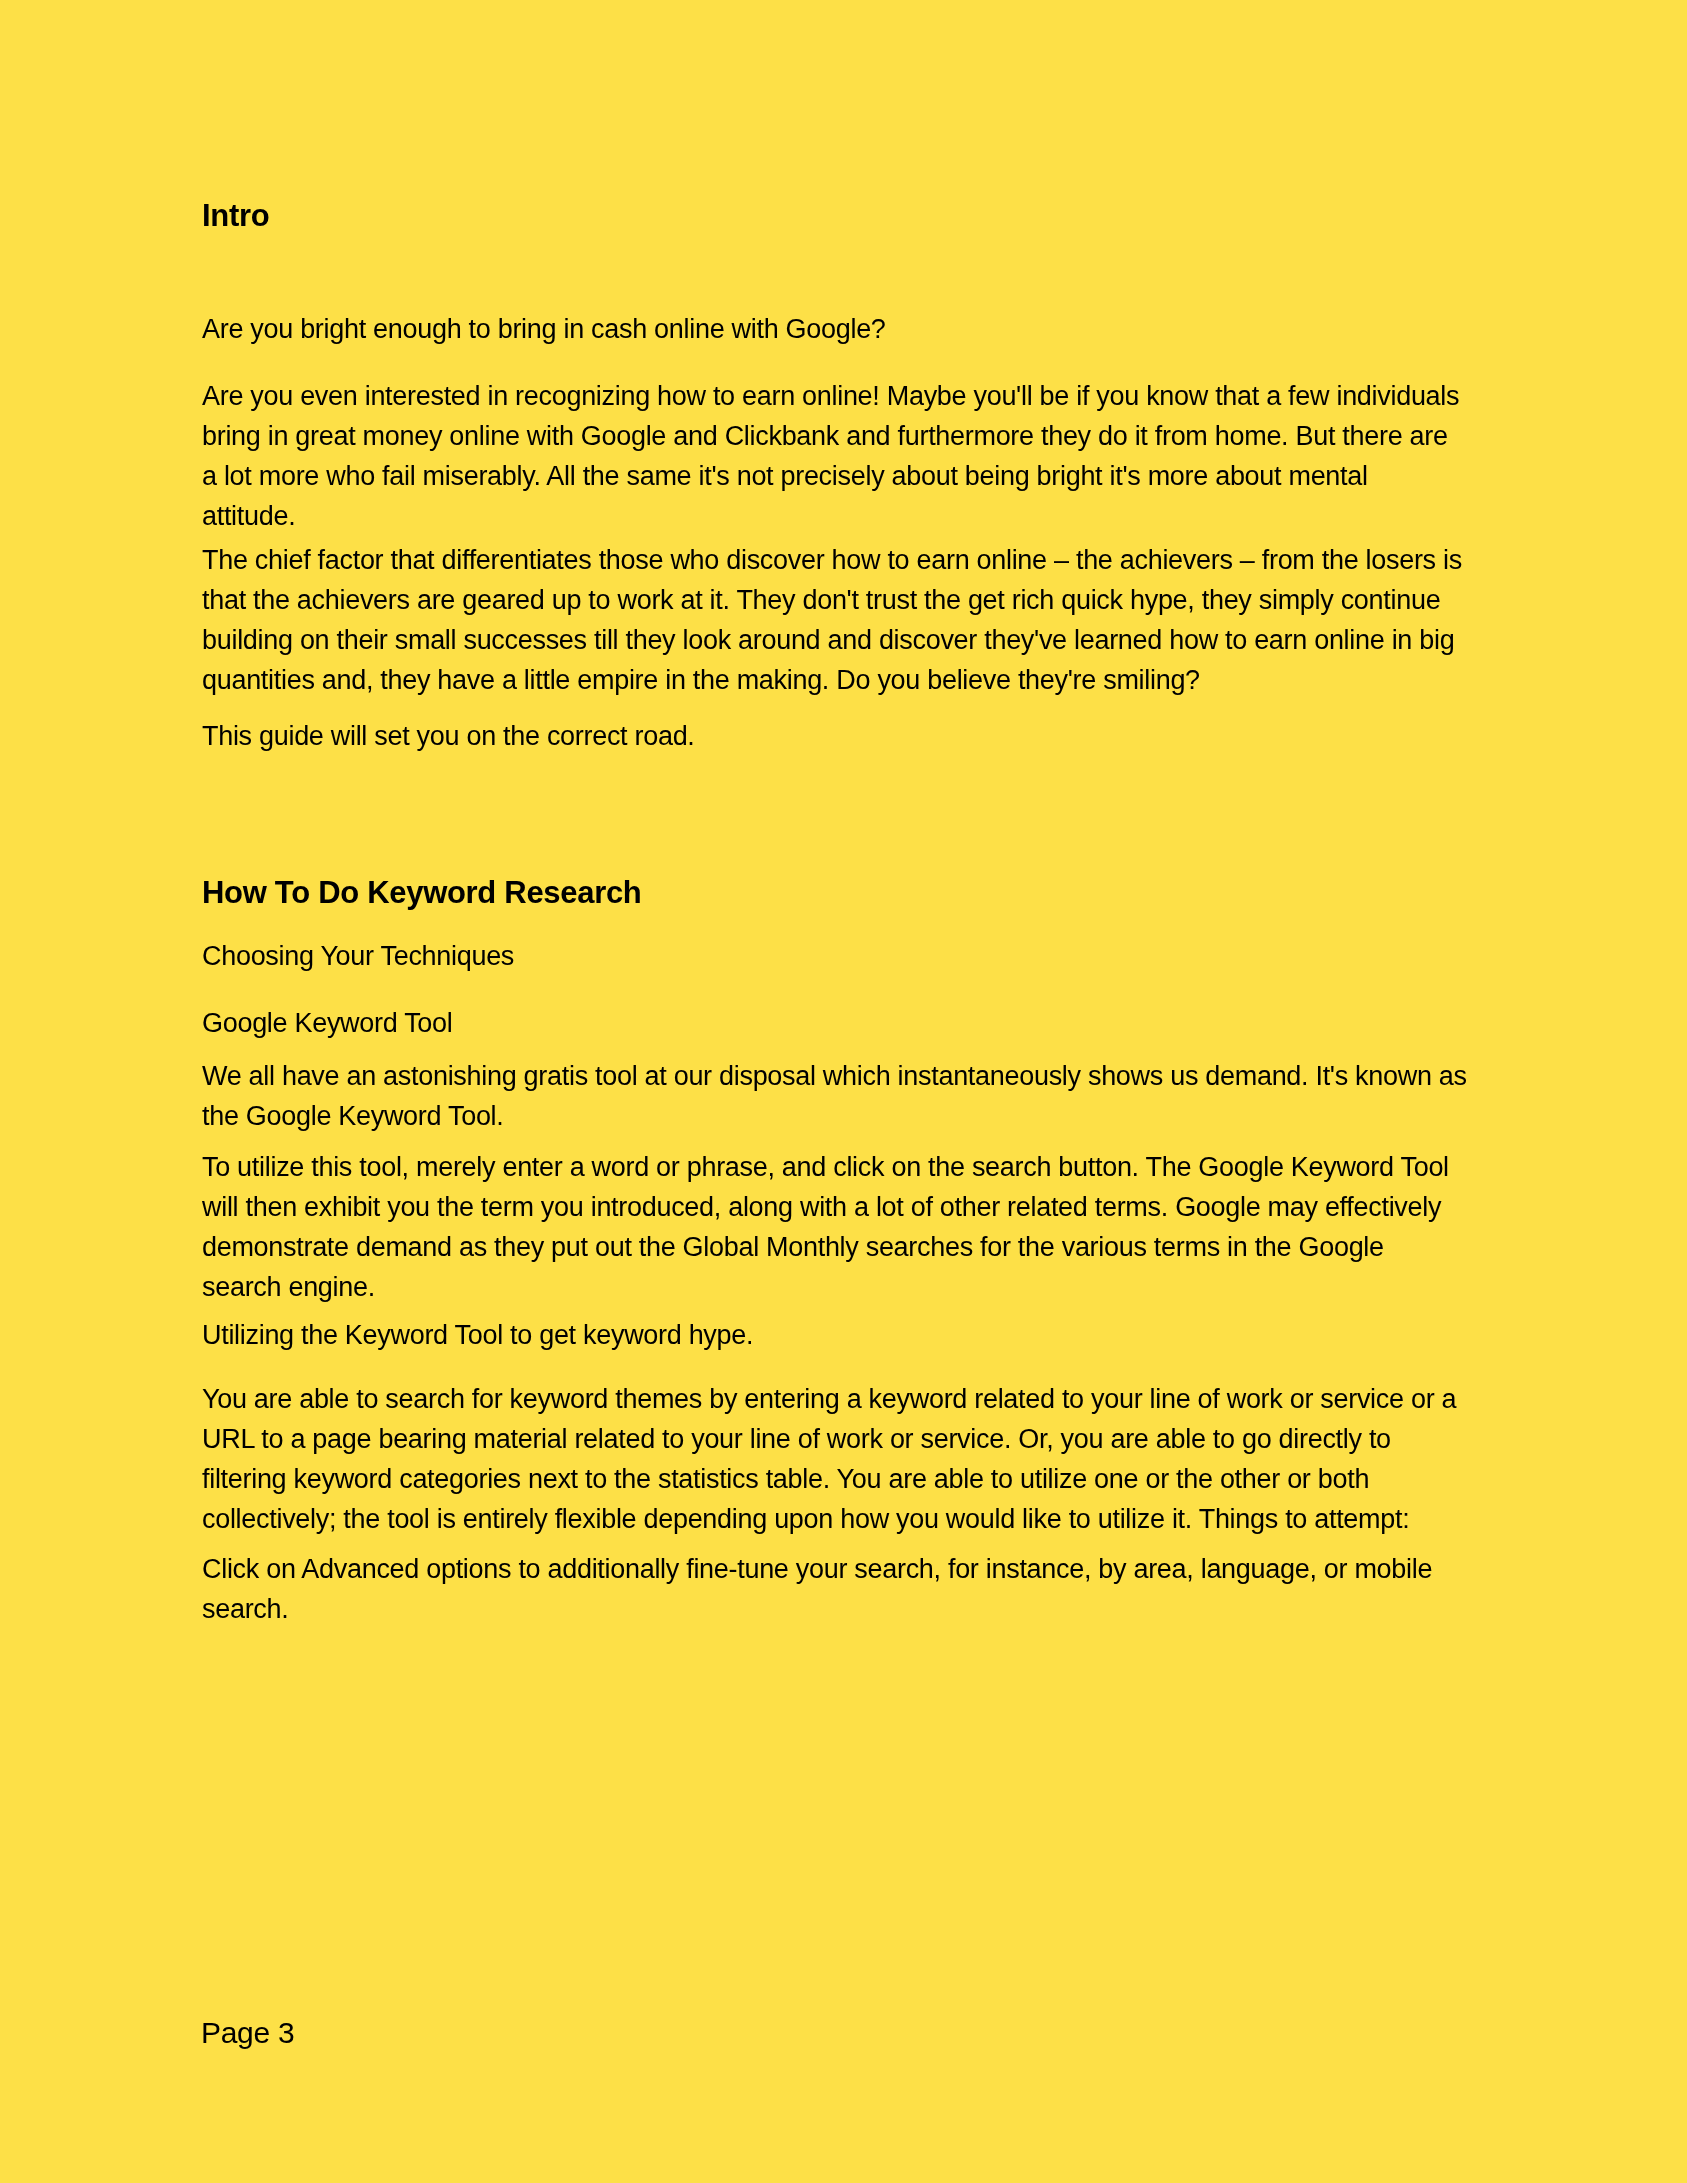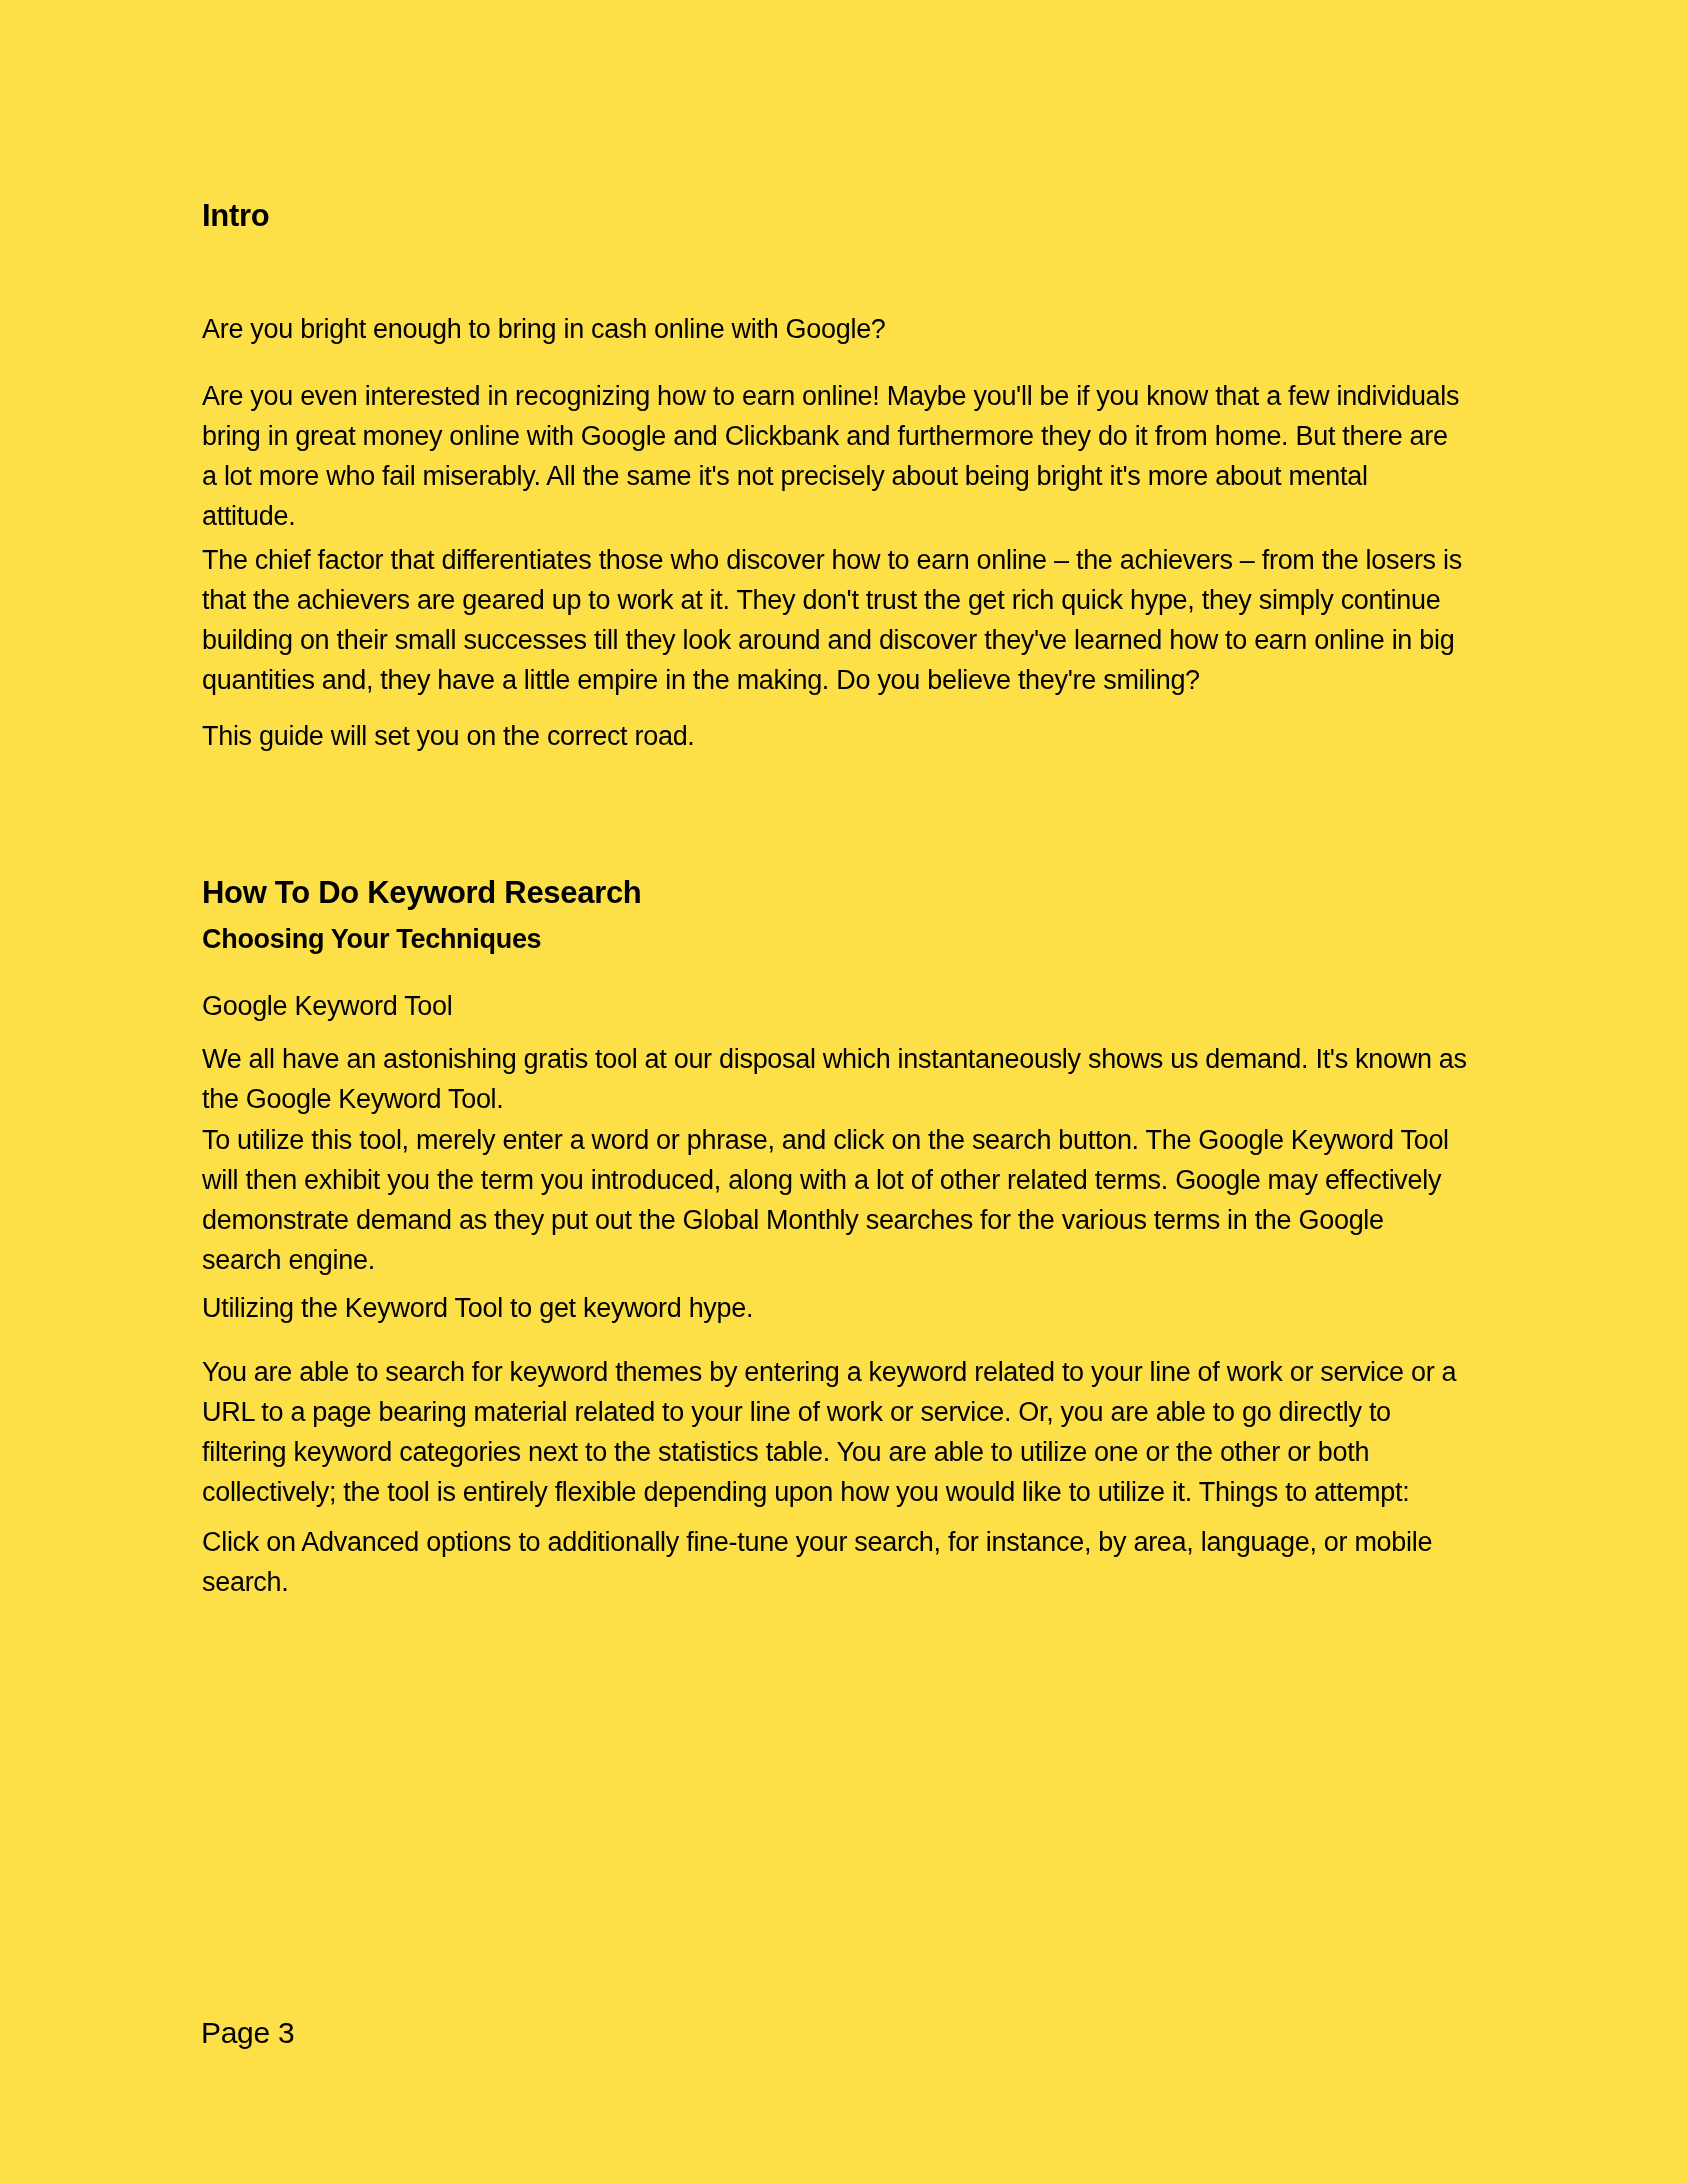--- a/index.html
+++ b/index.html
@@ -36,24 +36,24 @@
     margin: 0;
   }
   
   .h-intro   { margin-top: 194px; }
   .p-s0-0    { margin-top: 71px; }
   .p-s0-1    { margin-top: 27px;  }
   .p-s0-2    { margin-top: 4.4px;   }
   .p-s0-3    { margin-top: 15.3px;  }
   .h-ktr     { margin-top: 115px; }
   .p-s1-0    { margin-top: 28px;  }
-  .p-s1-1    { margin-top: 4px; font-weight: bold;  }
+  .p-s1-1    { margin-top: 21px;  }
   .p-s1-2    { margin-top: 27px;  }
   .p-s1-3    { margin-top: 13.6px;  }
-  .p-s1-4    { margin-top: 1px;     }
+  .p-s1-4    { margin-top: 11px;     }
   .p-s1-5    { margin-top: 7.6px;  }
   .p-s1-6    { margin-top: 24.6px;  }
   .p-s1-7    { margin-top: 9.8px;  }
   .footer {
     position: absolute;
     left: 201px;
     top: 2016px;
     font-size: 30px;
     line-height: 33px;
     letter-spacing: -0.3px;

